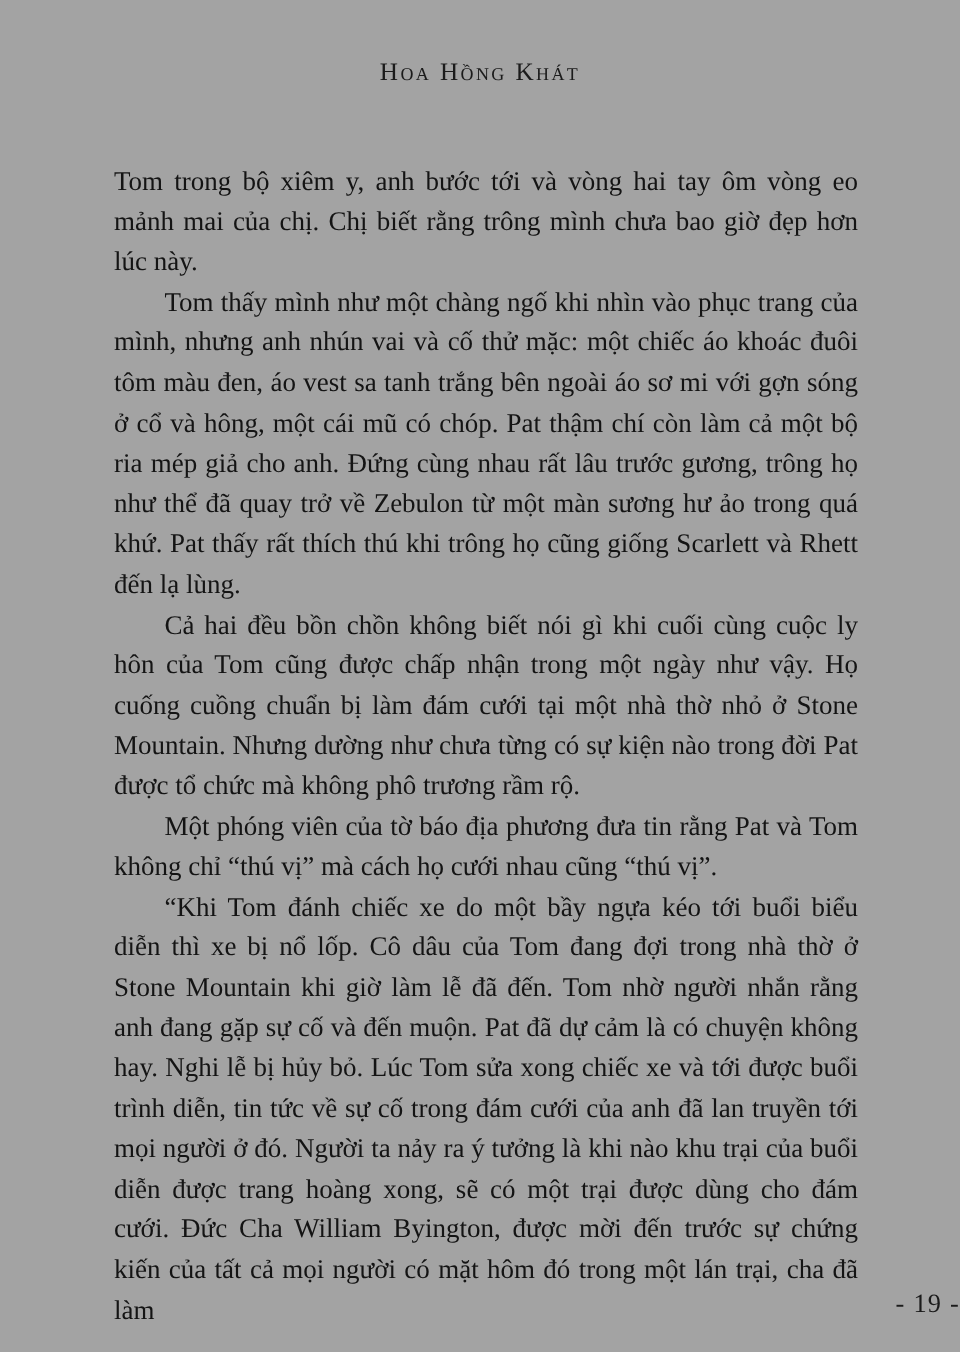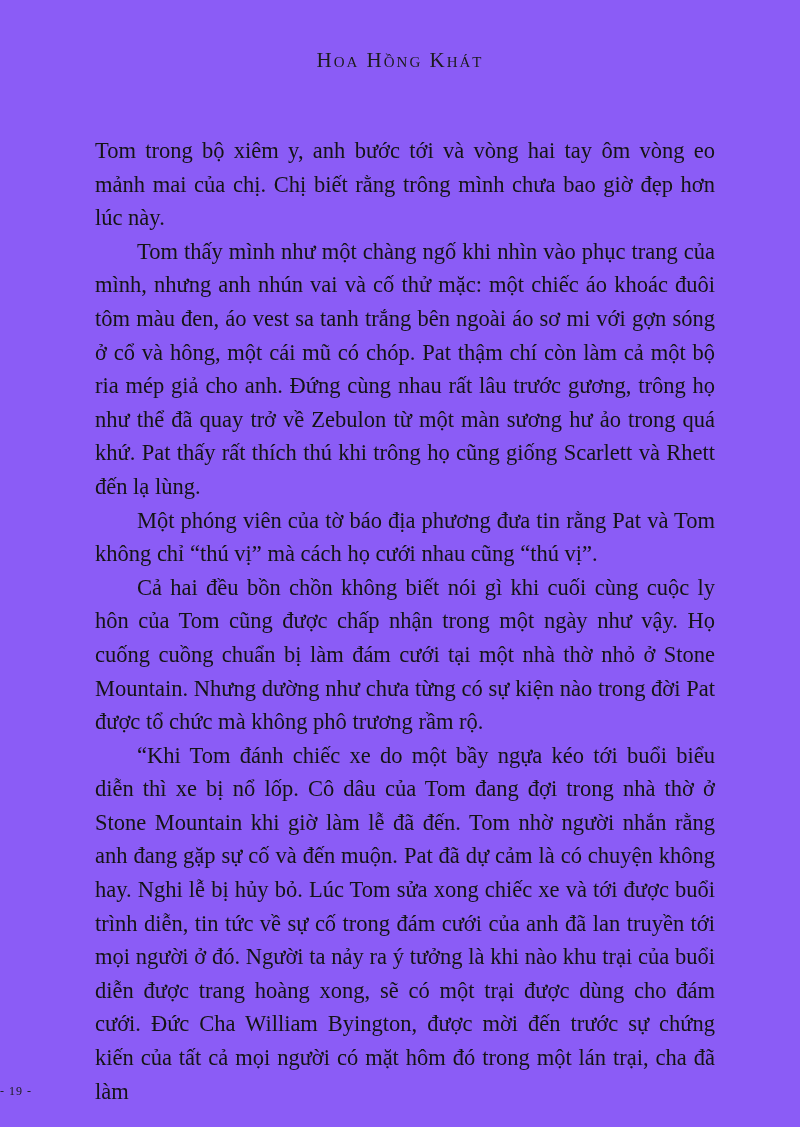--- a/index.html
+++ b/index.html
@@ -4,21 +4,21 @@
 <style>
   html, body {
     margin: 0;
     padding: 0;
     background: #ffffff;
   }
   .book-page {
     position: relative;
     width: 800px;
     height: 1127px;
-    background: #8b5cf6;
+    background: #a3a3a3;
     font-family: "Liberation Serif", serif;
     color: #141414;
     overflow: hidden;
     margin: 0 auto;
   }
   .running-header {
     position: absolute;
     top: 48px;
     left: 0;
     right: 0;
@@ -44,34 +44,34 @@
   }
   .para.no-indent {
     text-indent: 0;
     margin-top: 32px;
   }
   .page-number {
     position: absolute;
     bottom: 28px;
     left: 0;
     right: 0;
-    text-align: left;
-    font-size: 12px;
+    text-align: right;
+    font-size: 22px;
     letter-spacing: 1px;
     color: #1b1b1b;
   }
 </style>
 </head>
 <body>
 
 <div class="book-page">
   <div class="running-header">Hoa Hồng Khát</div>
 
   <div class="body-text">
     <p class="para no-indent">Tom trong bộ xiêm y, anh bước tới và vòng hai tay ôm vòng eo mảnh mai của chị. Chị biết rằng trông mình chưa bao giờ đẹp hơn lúc này.</p>
     <p class="para">Tom thấy mình như một chàng ngố khi nhìn vào phục trang của mình, nhưng anh nhún vai và cố thử mặc: một chiếc áo khoác đuôi tôm màu đen, áo vest sa tanh trắng bên ngoài áo sơ mi với gợn sóng ở cổ và hông, một cái mũ có chóp. Pat thậm chí còn làm cả một bộ ria mép giả cho anh. Đứng cùng nhau rất lâu trước gương, trông họ như thể đã quay trở về Zebulon từ một màn sương hư ảo trong quá khứ. Pat thấy rất thích thú khi trông họ cũng giống Scarlett và Rhett đến lạ lùng.</p>
+    <p class="para">Cả hai đều bồn chồn không biết nói gì khi cuối cùng cuộc ly hôn của Tom cũng được chấp nhận trong một ngày như vậy. Họ cuống cuồng chuẩn bị làm đám cưới tại một nhà thờ nhỏ ở Stone Mountain. Nhưng dường như chưa từng có sự kiện nào trong đời Pat được tổ chức mà không phô trương rầm rộ.</p>
     <p class="para">Một phóng viên của tờ báo địa phương đưa tin rằng Pat và Tom không chỉ “thú vị” mà cách họ cưới nhau cũng “thú vị”.</p>
-    <p class="para">Cả hai đều bồn chồn không biết nói gì khi cuối cùng cuộc ly hôn của Tom cũng được chấp nhận trong một ngày như vậy. Họ cuống cuồng chuẩn bị làm đám cưới tại một nhà thờ nhỏ ở Stone Mountain. Nhưng dường như chưa từng có sự kiện nào trong đời Pat được tổ chức mà không phô trương rầm rộ.</p>
     <p class="para">“Khi Tom đánh chiếc xe do một bầy ngựa kéo tới buổi biểu diễn thì xe bị nổ lốp. Cô dâu của Tom đang đợi trong nhà thờ ở Stone Mountain khi giờ làm lễ đã đến. Tom nhờ người nhắn rằng anh đang gặp sự cố và đến muộn. Pat đã dự cảm là có chuyện không hay. Nghi lễ bị hủy bỏ. Lúc Tom sửa xong chiếc xe và tới được buổi trình diễn, tin tức về sự cố trong đám cưới của anh đã lan truyền tới mọi người ở đó. Người ta nảy ra ý tưởng là khi nào khu trại của buổi diễn được trang hoàng xong, sẽ có một trại được dùng cho đám cưới. Đức Cha William Byington, được mời đến trước sự chứng kiến của tất cả mọi người có mặt hôm đó trong một lán trại, cha đã làm</p>
   </div>
 
   <div class="page-number">- 19 -</div>
 </div>
 
 </body></html>

